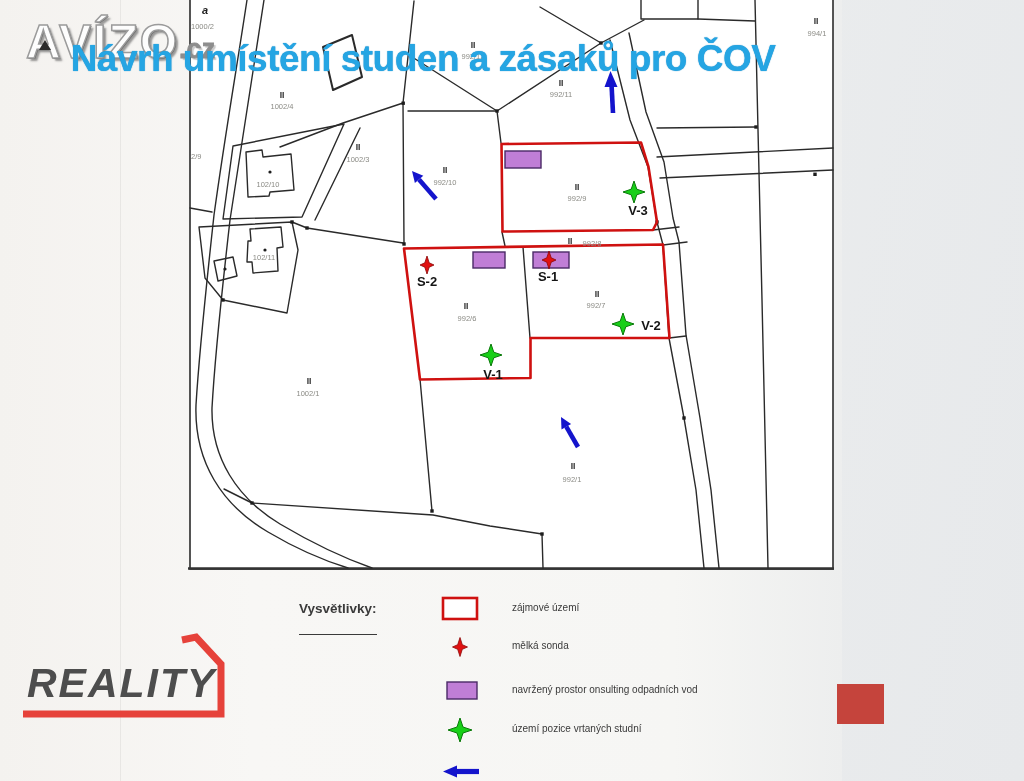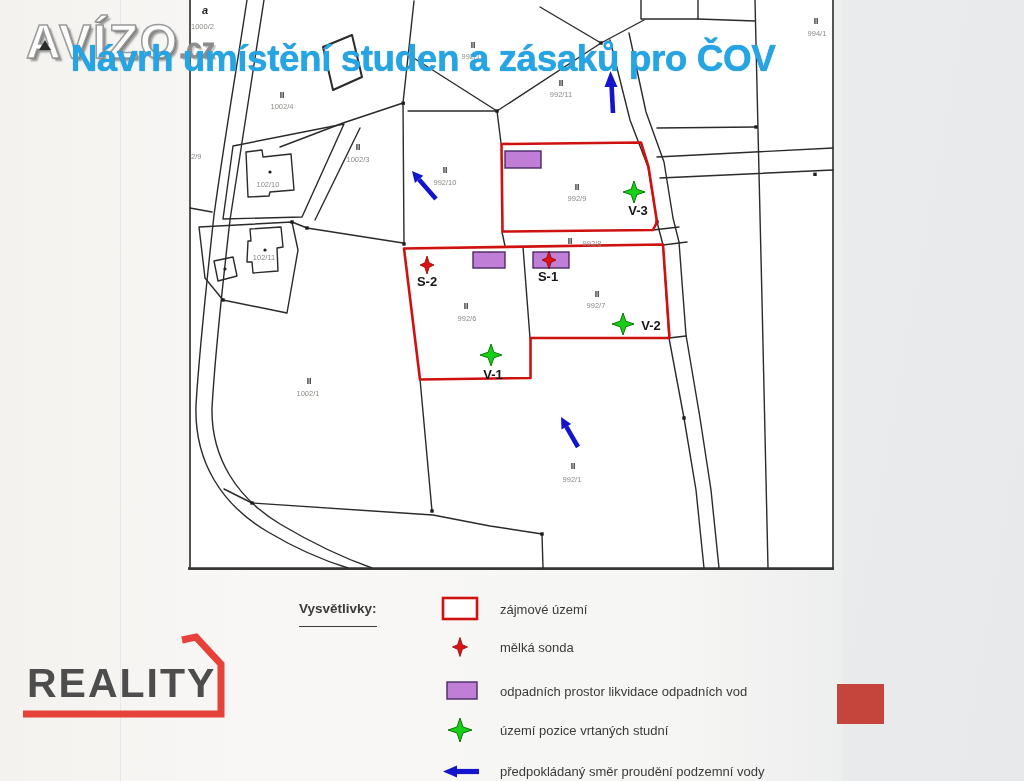--- a/index.html
+++ b/index.html
@@ -16,26 +16,26 @@
          -webkit-text-stroke:1.5px #9b9b9b;
          text-shadow:3px 3px 2px rgba(100,100,100,.65),1px 1px 0 #777;}
   #avizo .tld{font-size:27px;letter-spacing:0;color:#8d8d8d;-webkit-text-stroke:0.8px #8d8d8d;
          text-shadow:2px 2px 1px rgba(120,120,120,.4);}
   #avizo .a-counter{position:absolute;left:13px;top:26px;width:0;height:0;
          border-left:6px solid transparent;border-right:6px solid transparent;
          border-bottom:10px solid #2c2c2c;}
   #main-title{position:absolute;left:33px;top:38px;width:780px;font-size:37px;font-weight:700;
          letter-spacing:-0.5px;color:#25a5e3;text-shadow:0 0 1px #1d86c0;white-space:nowrap;text-align:center;}
   
-  .legend-label{position:absolute;left:500px;font-size:13px;color:#3a3a3a;white-space:nowrap;}
+  .legend-label{position:absolute;left:512px;font-size:10px;color:#3a3a3a;white-space:nowrap;}
   #legend-heading{position:absolute;left:299px;top:601px;font-size:13.5px;font-weight:600;
-         color:#3a3a3a;border-bottom:1.5px solid #3a3a3a;padding-bottom:10px;}
+         color:#3a3a3a;border-bottom:1.5px solid #3a3a3a;padding-bottom:18px;}
   
   #rs-line1{position:absolute;left:27px;top:660px;font-size:41px;font-weight:800;
-         letter-spacing:2px;color:#4d4d4d;}
+         letter-spacing:2px;color:#4d4d4d;font-style:italic;}
   #rs-line2{position:absolute;left:36px;top:721px;font-size:41px;font-weight:800;
          letter-spacing:2px;color:#4d4d4d;}
   #rs-line2 .tld{color:#e6423a;letter-spacing:0;}
   
   #bc-square{position:absolute;left:837px;top:684px;width:47px;height:40px;background:#c5443c;}
   .bc-text{position:absolute;color:#5a5a64;font-family:"Liberation Serif",serif;white-space:nowrap;}
   #bc-l1{left:806px;top:690px;font-size:29px;}
   #bc-l2{left:826px;top:720px;font-size:29px;}
   .bc-cap{font-size:41px;line-height:29px;}
   .bc-reg{font-size:12px;vertical-align:14px;}
@@ -214,20 +214,19 @@
   <div id="avizo">
     <span>AVÍZO</span><span class="tld">.cz</span>
     <span class="a-counter"></span>
   </div>
 
   <div id="main-title">Návrh umístění studen a zásaků pro ČOV</div>
 
   <div id="legend-heading">Vysvětlivky:</div>
   <div class="legend-label" style="top:602px;">zájmové území</div>
   <div class="legend-label" style="top:640px;">mělká sonda</div>
-  <div class="legend-label" style="top:684px;">odpadních prostor likvidace odpadních vod</div>
+  <div class="legend-label" style="top:684px;">navržený prostor onsulting odpadních vod</div>
   <div class="legend-label" style="top:723px;">území pozice vrtaných studní</div>
-  <div class="legend-label" style="top:764px;">předpokládaný směr proudění podzemní vody</div>
 
   <div id="rs-line1">REALITY</div>
 
   <div id="bc-square"></div>
 </div>
 
 </body></html>

